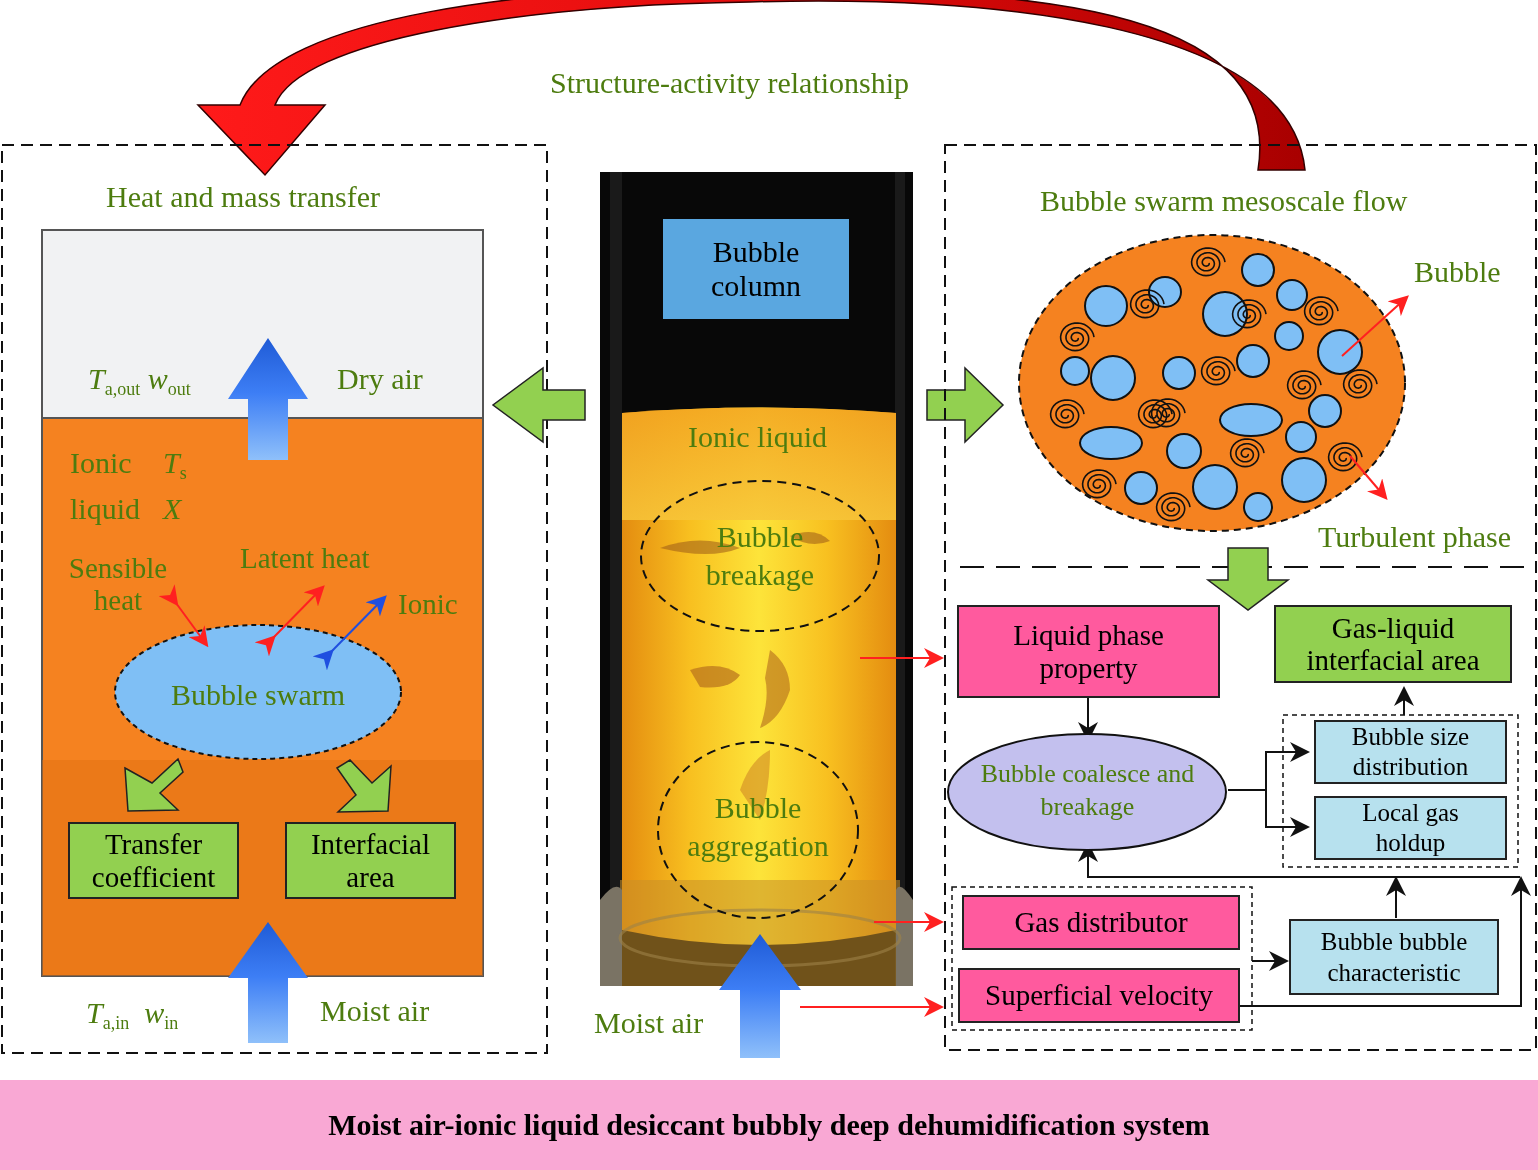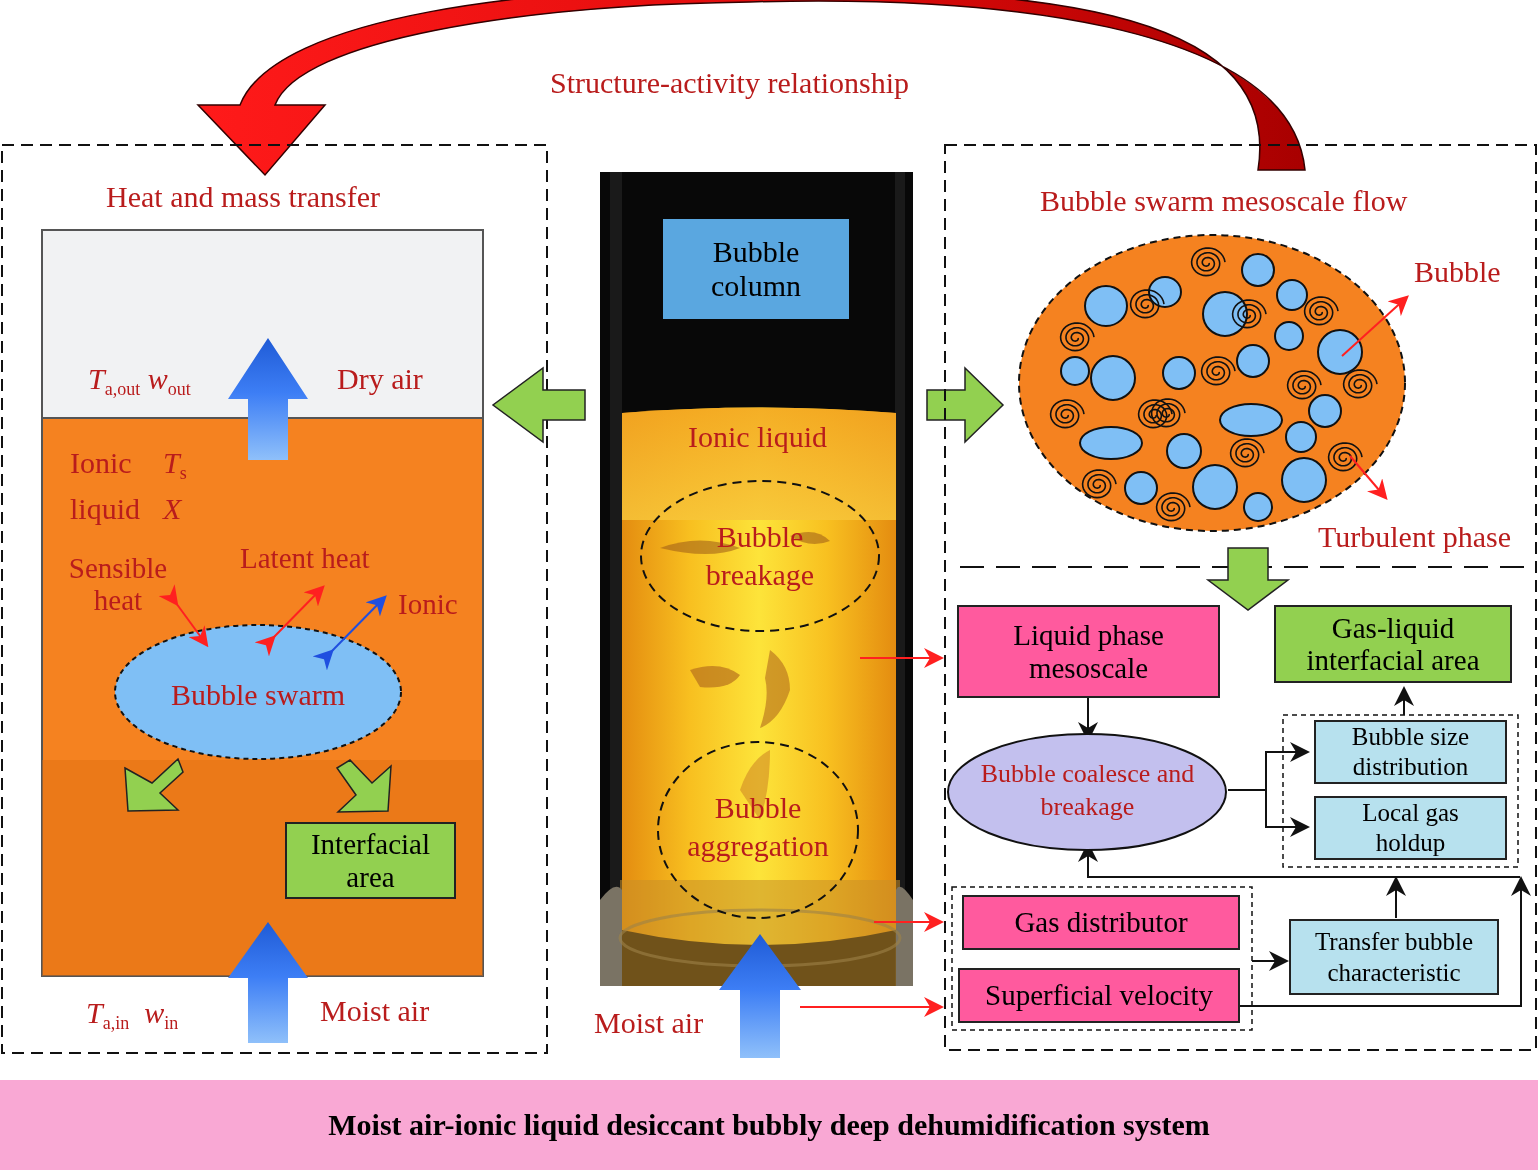--- a/index.html
+++ b/index.html
@@ -1,18 +1,18 @@
 <!DOCTYPE html>
 <html><head>
 <meta charset="utf-8">
 <style>
   html,body{margin:0;padding:0;background:#fff;}
   #stage{position:relative;width:1538px;height:1170px;overflow:hidden;background:#fff;font-family:"Liberation Serif","DejaVu Serif",serif;color:#000;}
   svg{position:absolute;left:0;top:0;}
-  .t{position:absolute;white-space:nowrap;font-family:"Liberation Serif","DejaVu Serif",serif;color:#b91c1c;line-height:1.12;}
+  .t{position:absolute;white-space:nowrap;font-family:"Liberation Serif","DejaVu Serif",serif;color:#4d7c0f;line-height:1.12;}
   .c{text-align:center;}
   .box{position:absolute;box-sizing:border-box;border:2px solid #222;display:flex;align-items:center;justify-content:center;text-align:center;font-family:"Liberation Serif","DejaVu Serif",serif;line-height:1.12;}
   .banner{position:absolute;left:0;top:1080px;width:1538px;height:90px;background:#f9a8d4;display:flex;align-items:center;justify-content:center;font-weight:bold;font-size:30px;}
   i.it{font-style:italic;}
   sub{font-size:60%;vertical-align:-0.35em;font-style:normal;}
 </style>
 </head>
 <body>
 
 <div id="stage">
@@ -165,39 +165,40 @@
 <div class="t" style="left:88px;top:362px;font-size:30px;"><i class="it">T</i><sub>a,out</sub> <i class="it">w</i><sub>out</sub></div>
 <div class="t" style="left:337px;top:362px;font-size:30px;">Dry air</div>
 <div class="t" style="left:70px;top:446px;font-size:30px;">Ionic</div>
 <div class="t" style="left:70px;top:492px;font-size:30px;">liquid</div>
 <div class="t" style="left:163px;top:446px;font-size:30px;"><i class="it">T</i><sub>s</sub></div>
 <div class="t" style="left:163px;top:492px;font-size:30px;"><i class="it">X</i></div>
 <div class="t c" style="left:58px;top:552px;width:120px;font-size:29px;white-space:normal;">Sensible heat</div>
 <div class="t" style="left:240px;top:542px;font-size:29px;">Latent heat</div>
 <div class="t" style="left:398px;top:588px;font-size:29px;">Ionic</div>
 <div class="t c" style="left:115px;top:678px;width:286px;font-size:30px;">Bubble swarm</div>
+<div class="box" style="left:68px;top:822px;width:171px;height:77px;background:#92d050;font-size:29px;padding:0 4px;">Transfer coefficient</div>
 <div class="box" style="left:285px;top:822px;width:171px;height:77px;background:#92d050;font-size:29px;padding:0 10px;">Interfacial area</div>
 <div class="t" style="left:86px;top:996px;font-size:30px;"><i class="it">T</i><sub>a,in</sub>&nbsp; <i class="it">w</i><sub>in</sub></div>
 <div class="t" style="left:320px;top:994px;font-size:30px;">Moist air</div>
 
 <div class="box" style="left:663px;top:219px;width:186px;height:100px;background:#5aa7e0;border:none;font-size:30px;padding:0 40px;">Bubble column</div>
 <div class="t c" style="left:630px;top:420px;width:255px;font-size:30px;">Ionic liquid</div>
 <div class="t c" style="left:670px;top:518px;width:180px;font-size:30px;white-space:normal;line-height:1.25;">Bubble breakage</div>
 <div class="t c" style="left:668px;top:789px;width:180px;font-size:30px;white-space:normal;line-height:1.25;">Bubble aggregation</div>
 <div class="t" style="left:594px;top:1006px;font-size:30px;">Moist air</div>
 
 <div class="t" style="left:1040px;top:184px;font-size:30px;">Bubble swarm mesoscale flow</div>
 <div class="t" style="left:1414px;top:255px;font-size:30px;">Bubble</div>
 <div class="t" style="left:1318px;top:520px;font-size:30px;">Turbulent phase</div>
-<div class="box" style="left:957px;top:605px;width:263px;height:93px;background:#ff5a9e;font-size:29px;padding:0 30px;">Liquid phase mesoscale</div>
+<div class="box" style="left:957px;top:605px;width:263px;height:93px;background:#ff5a9e;font-size:29px;padding:0 30px;">Liquid phase property</div>
 <div class="box" style="left:1274px;top:605px;width:238px;height:78px;background:#92d050;font-size:29px;padding:0 4px;">Gas-liquid interfacial area</div>
 <div class="t c" style="left:960px;top:758px;width:255px;font-size:26px;white-space:normal;line-height:1.25;">Bubble coalesce and breakage</div>
 <div class="box" style="left:1314px;top:796px;width:193px;height:64px;background:#b7e1ee;font-size:25px;padding:0 40px;line-height:1.2;">Local gas holdup</div>
 <div class="box" style="left:1314px;top:720px;width:193px;height:64px;background:#b7e1ee;font-size:25px;padding:0 8px;line-height:1.2;">Bubble size distribution</div>
 <div class="box" style="left:962px;top:895px;width:278px;height:55px;background:#ff5a9e;font-size:29px;">Gas distributor</div>
 <div class="box" style="left:958px;top:968px;width:282px;height:55px;background:#ff5a9e;font-size:29px;">Superficial velocity</div>
-<div class="box" style="left:1289px;top:919px;width:210px;height:76px;background:#b7e1ee;font-size:25px;padding:0 12px;line-height:1.25;">Transfer bubble characteristic</div>
+<div class="box" style="left:1289px;top:919px;width:210px;height:76px;background:#b7e1ee;font-size:25px;padding:0 12px;line-height:1.25;">Bubble bubble characteristic</div>
 
 <div class="banner">
       <span>Moist air-ionic liquid desiccant bubbly deep dehumidification system</span>
     </div>
 
 </div>
 
 </body></html>

